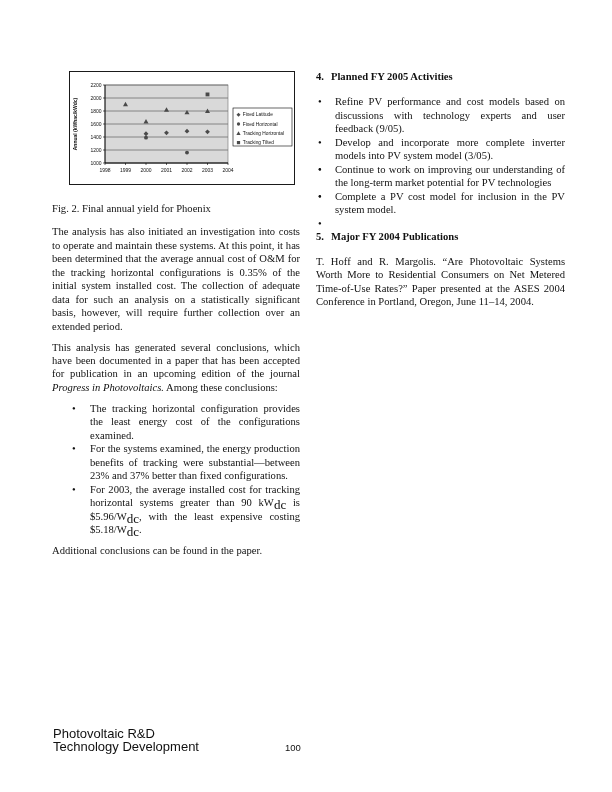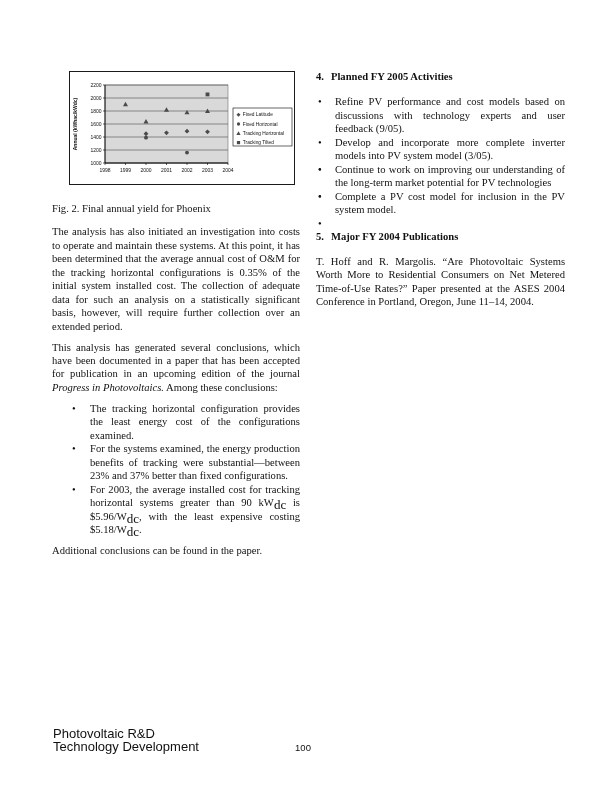--- a/index.html
+++ b/index.html
@@ -29,21 +29,21 @@
   .left-bullets .mark { position:absolute; left:20px; top:0; }
   .right-bullets .row  { padding-left:19px; }
   .right-bullets .mark { position:absolute; left:2px; top:0; }
   sub { font-size:13px; line-height:0; }
   .pub { margin:0 0 9px 0; }
   .footer {
     position:absolute; left:53px; top:728px;
     font-family:"Liberation Sans", sans-serif; font-size:13px; line-height:12.5px; color:#111;
   }
   .pagenum {
-    position:absolute; left:285px; top:741px; width:36px; text-align:center;
+    position:absolute; left:285px; top:741px; width:36px; text-align:left;
     font-family:"Liberation Sans", sans-serif; font-size:9.5px; color:#111;
   }
 </style>
 </head>
 <body>
 
 <div class="page">
 
   <div class="figure">
     <svg width="224" height="112" viewBox="0 0 224 112">

